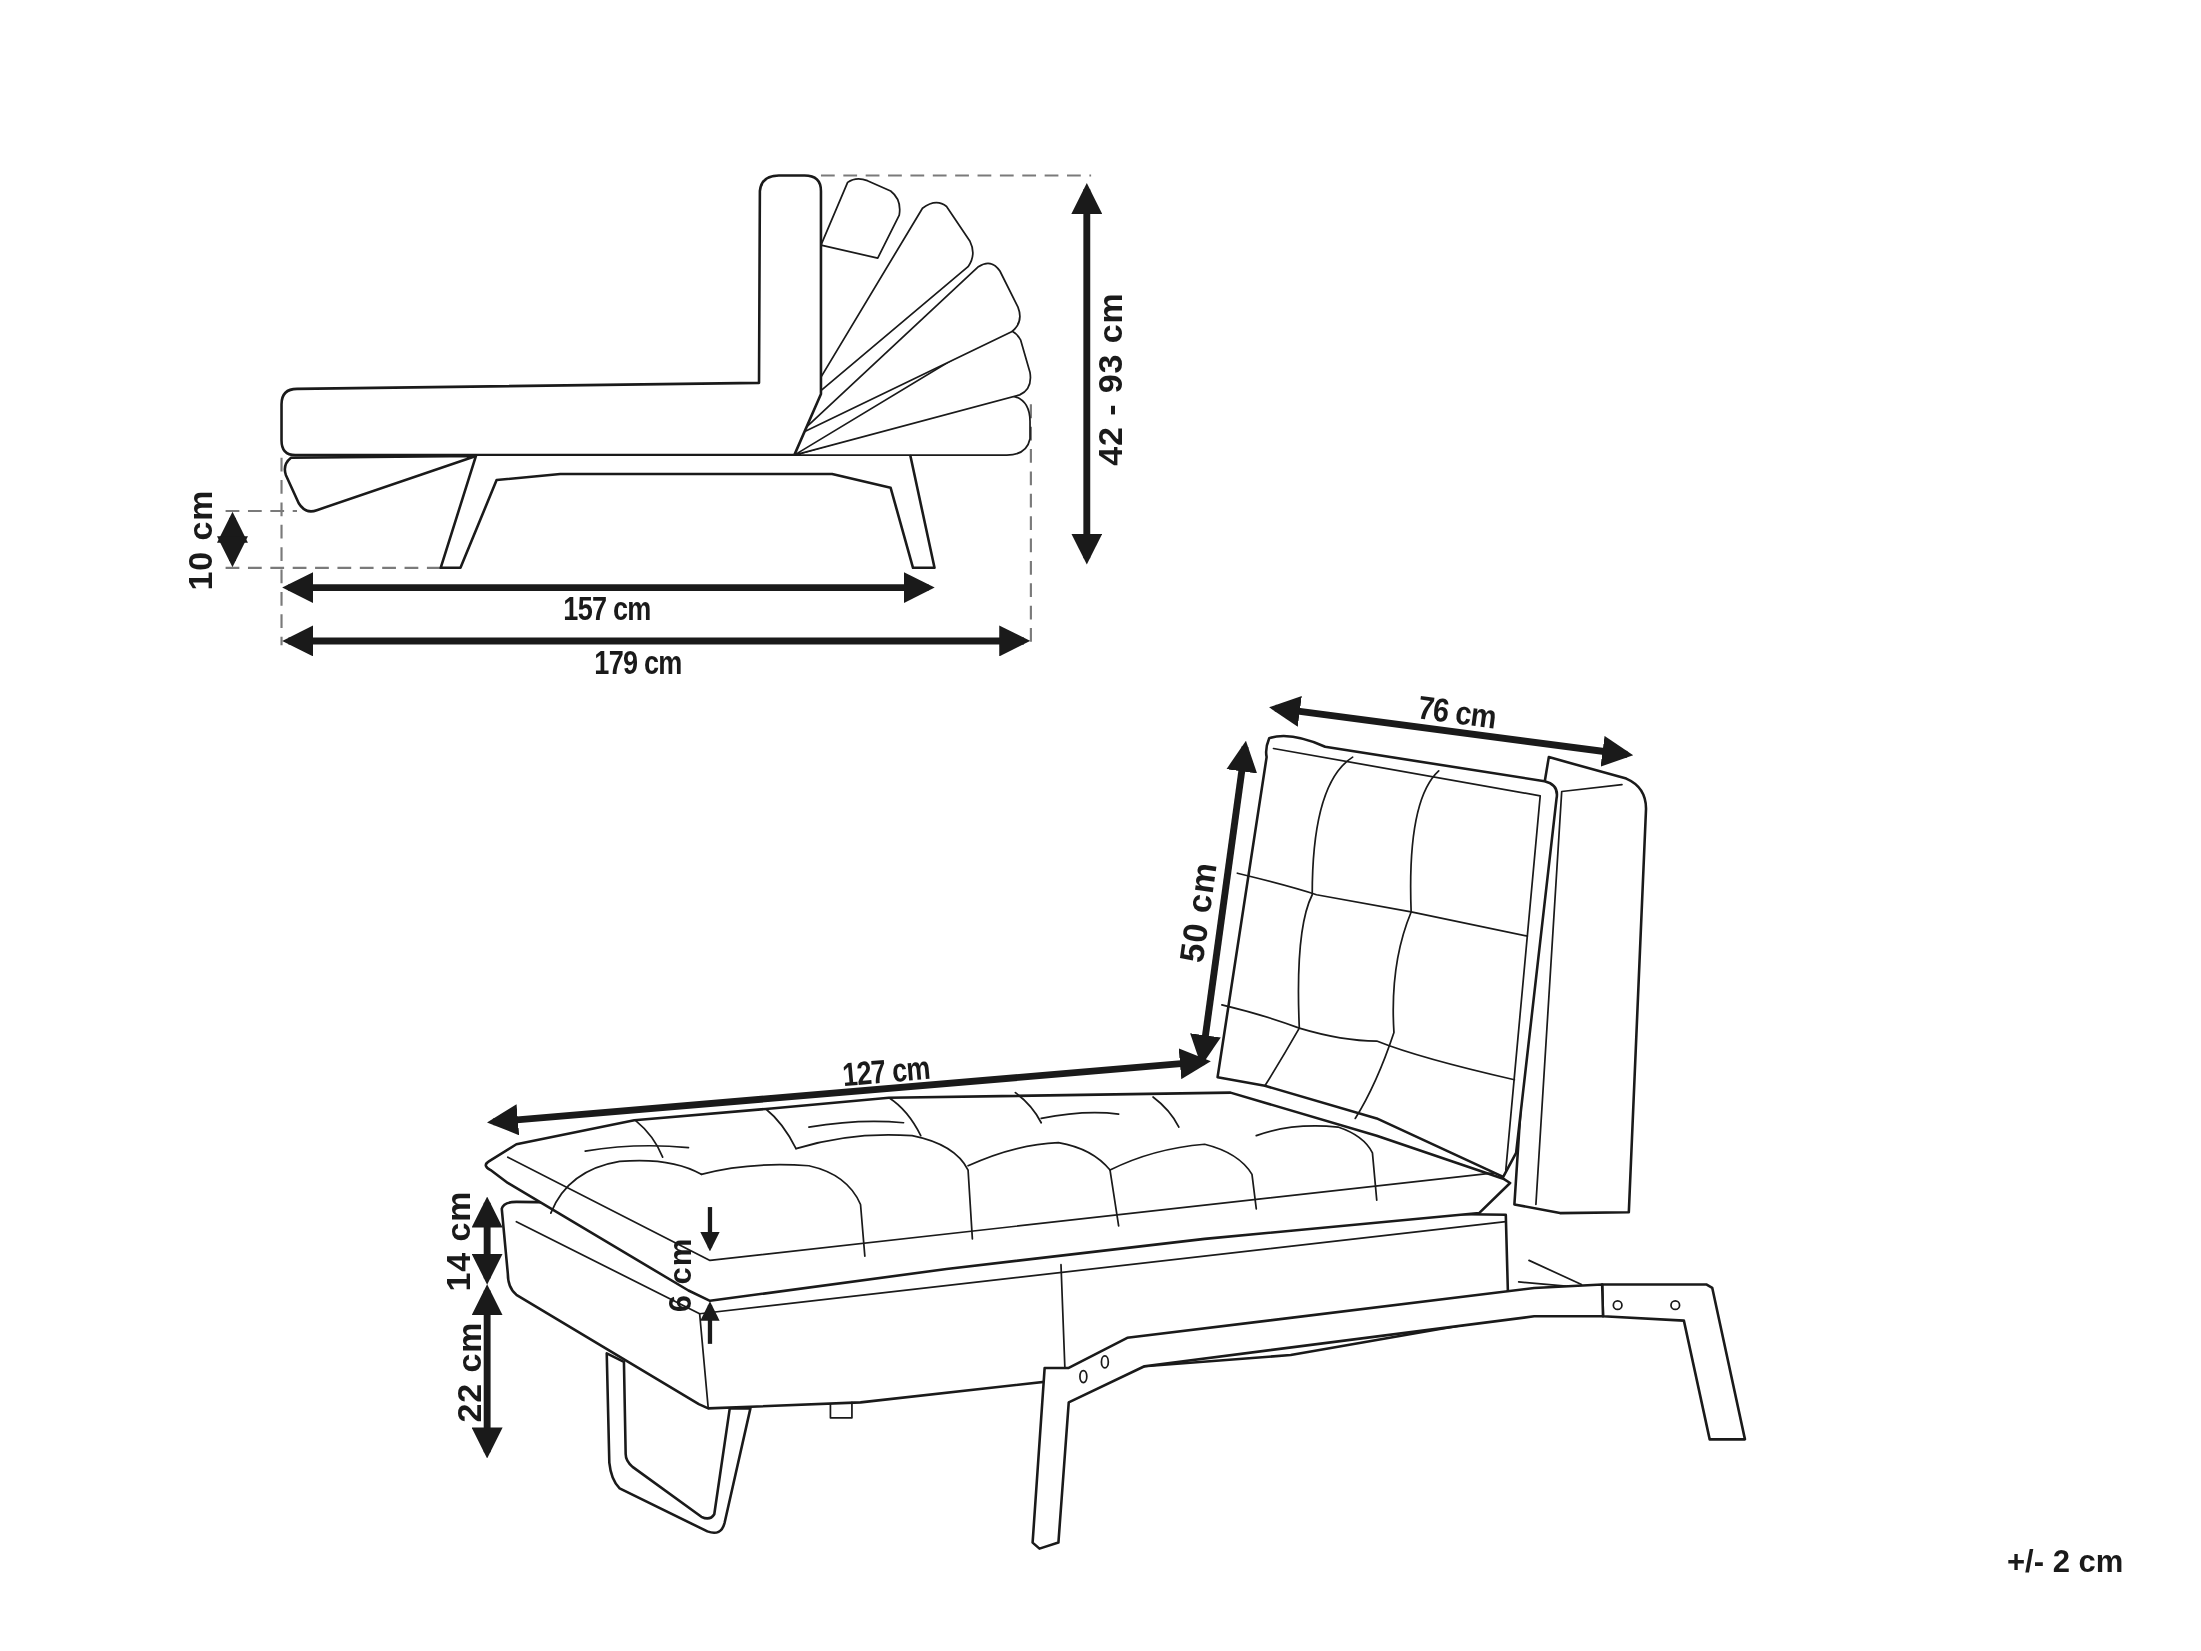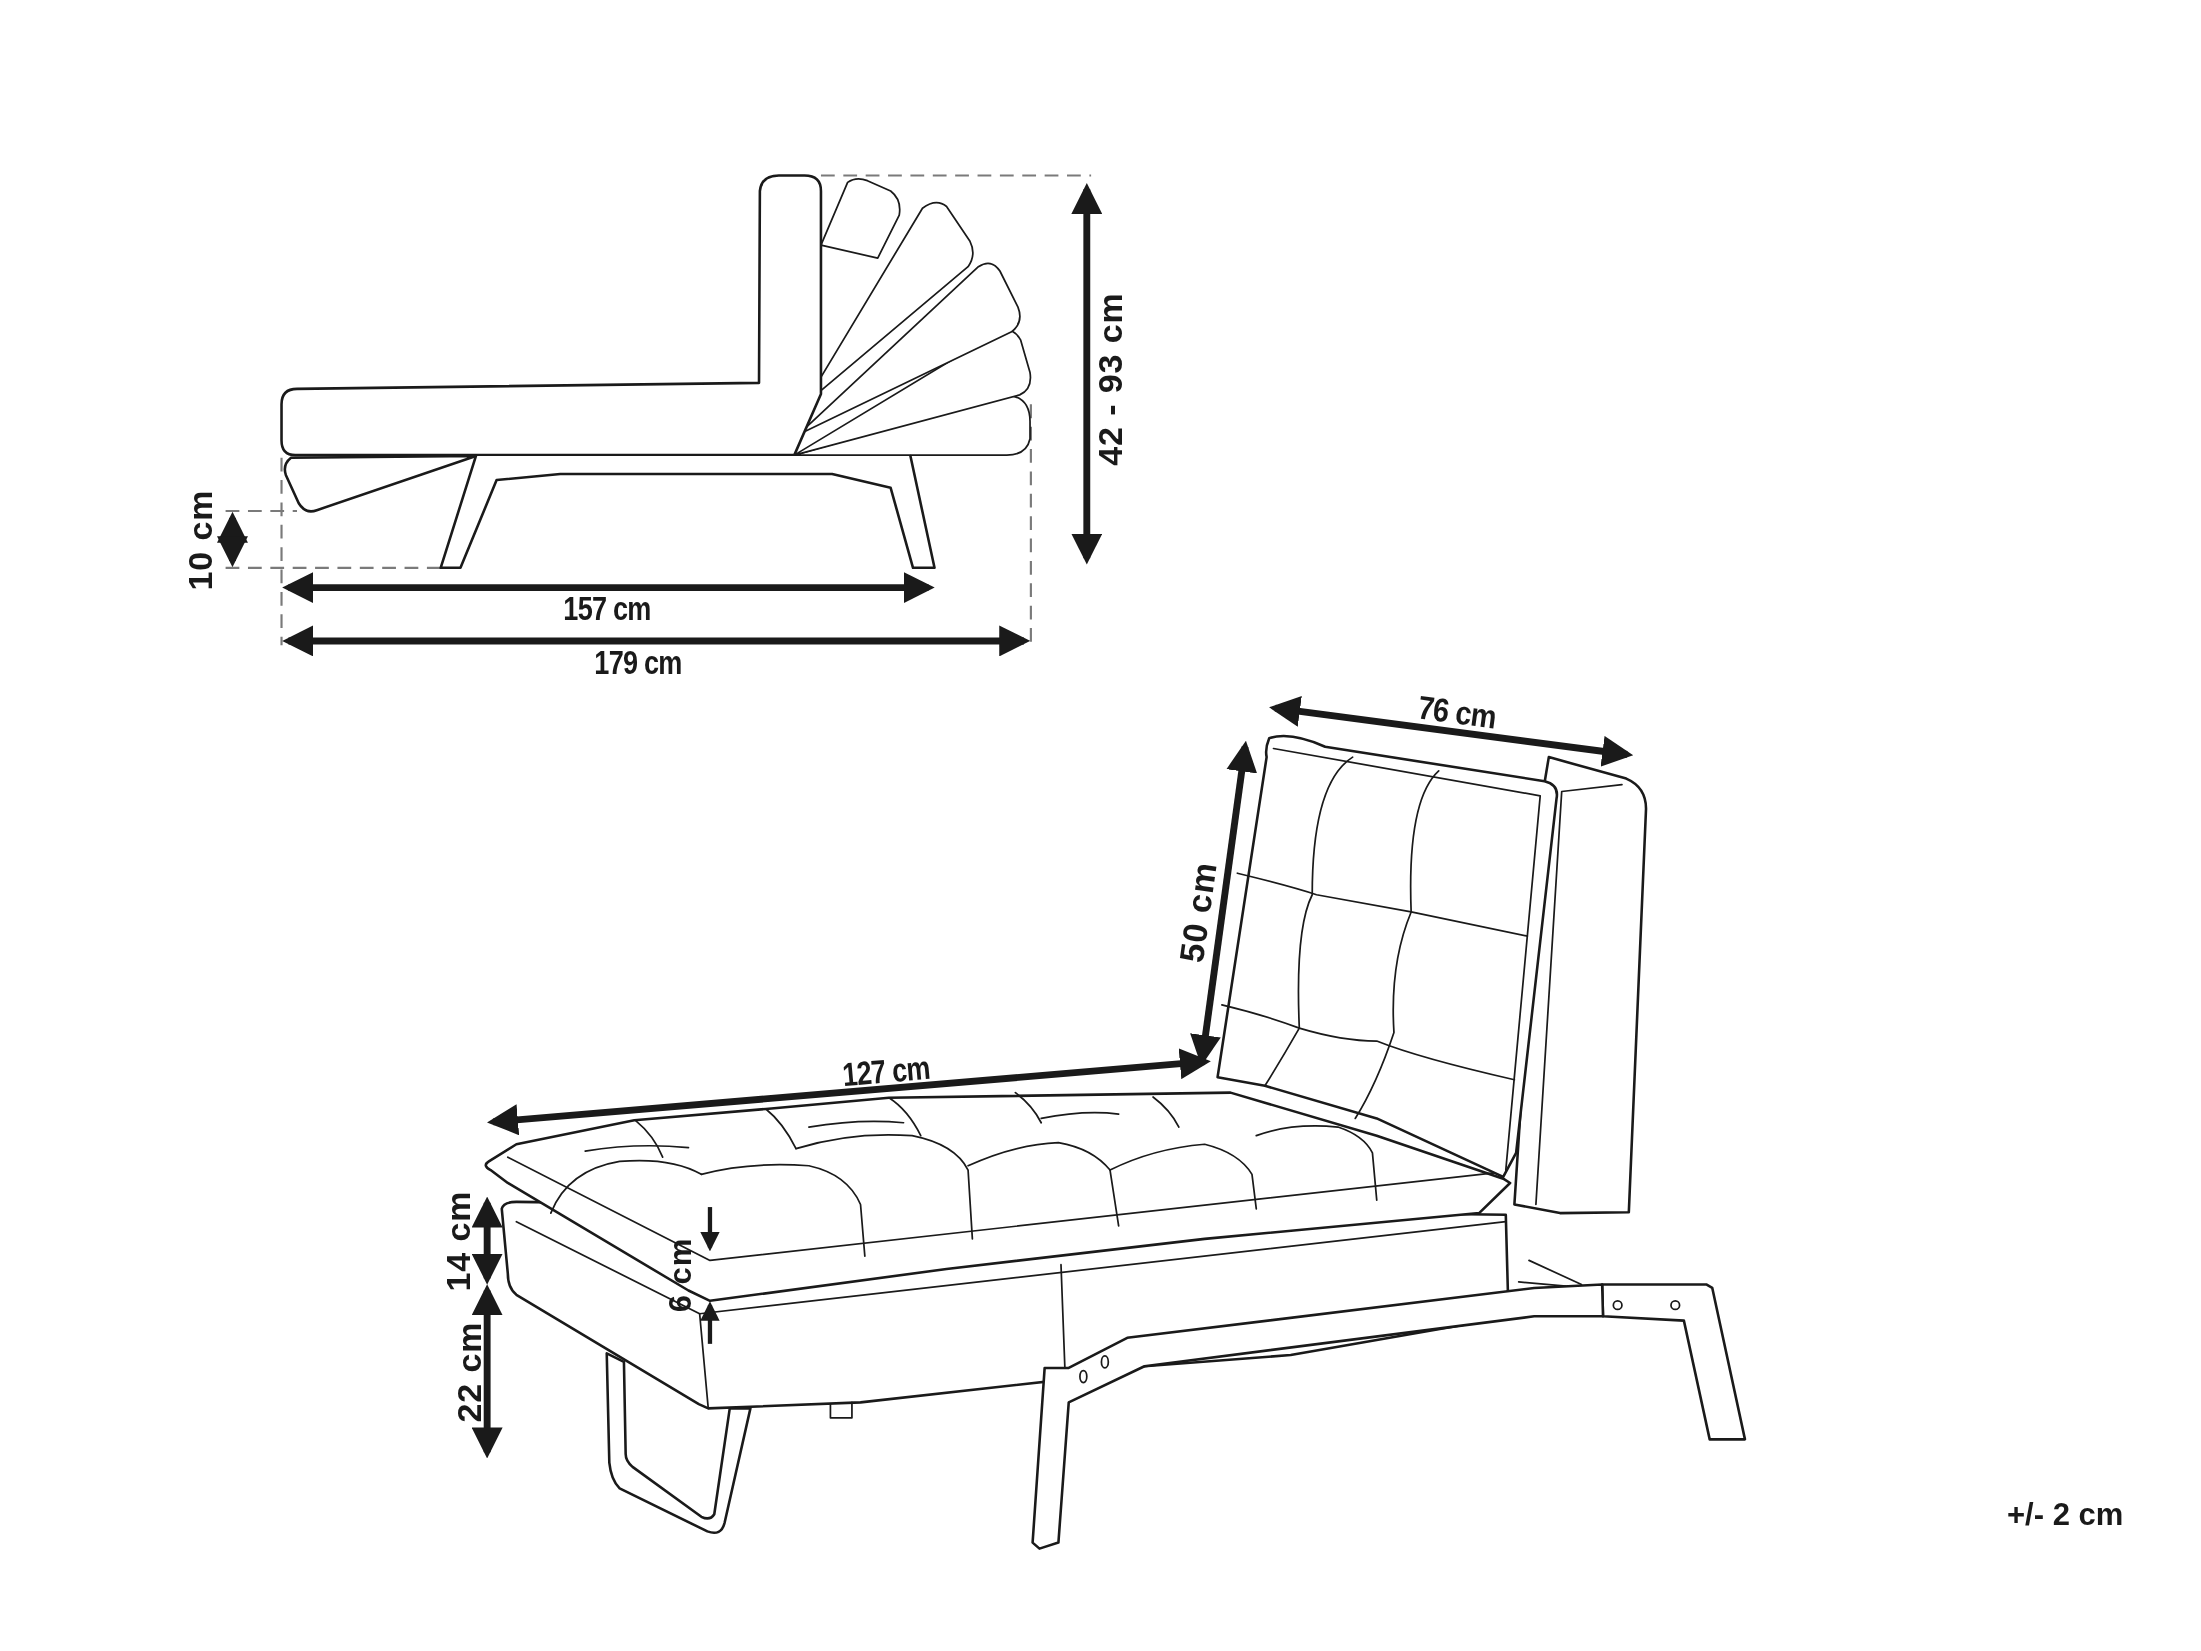--- a/index.html
+++ b/index.html
@@ -149,15 +149,15 @@
 <div class="lbl lbl-wide" style="left:1198px; top:912px; transform: translate(-50%,-50%) rotate(-82deg);">50 cm</div>
 
 <div class="lbl lbl-cond" style="left:886px; top:1071px; transform: translate(-50%,-50%) rotate(-5deg) scaleX(0.82);">127 cm</div>
 
 <div class="lbl lbl-wide" style="left:458px; top:1241px; transform: translate(-50%,-50%) rotate(-90deg);">14 cm</div>
 
 <div class="lbl lbl-wide" style="left:469px; top:1372px; transform: translate(-50%,-50%) rotate(-90deg);">22 cm</div>
 
 <div class="lbl lbl-wide" style="left:680px; top:1275px; font-size:31px; transform: translate(-50%,-50%) rotate(-90deg);">6 cm</div>
 
-<div class="lbl" style="left:2007px; top:1499px; font-size:31px;">+/- 2 cm</div>
+<div class="lbl" style="left:2007px; top:1546px; font-size:31px;">+/- 2 cm</div>
 </div>
 
 
 </body></html>

